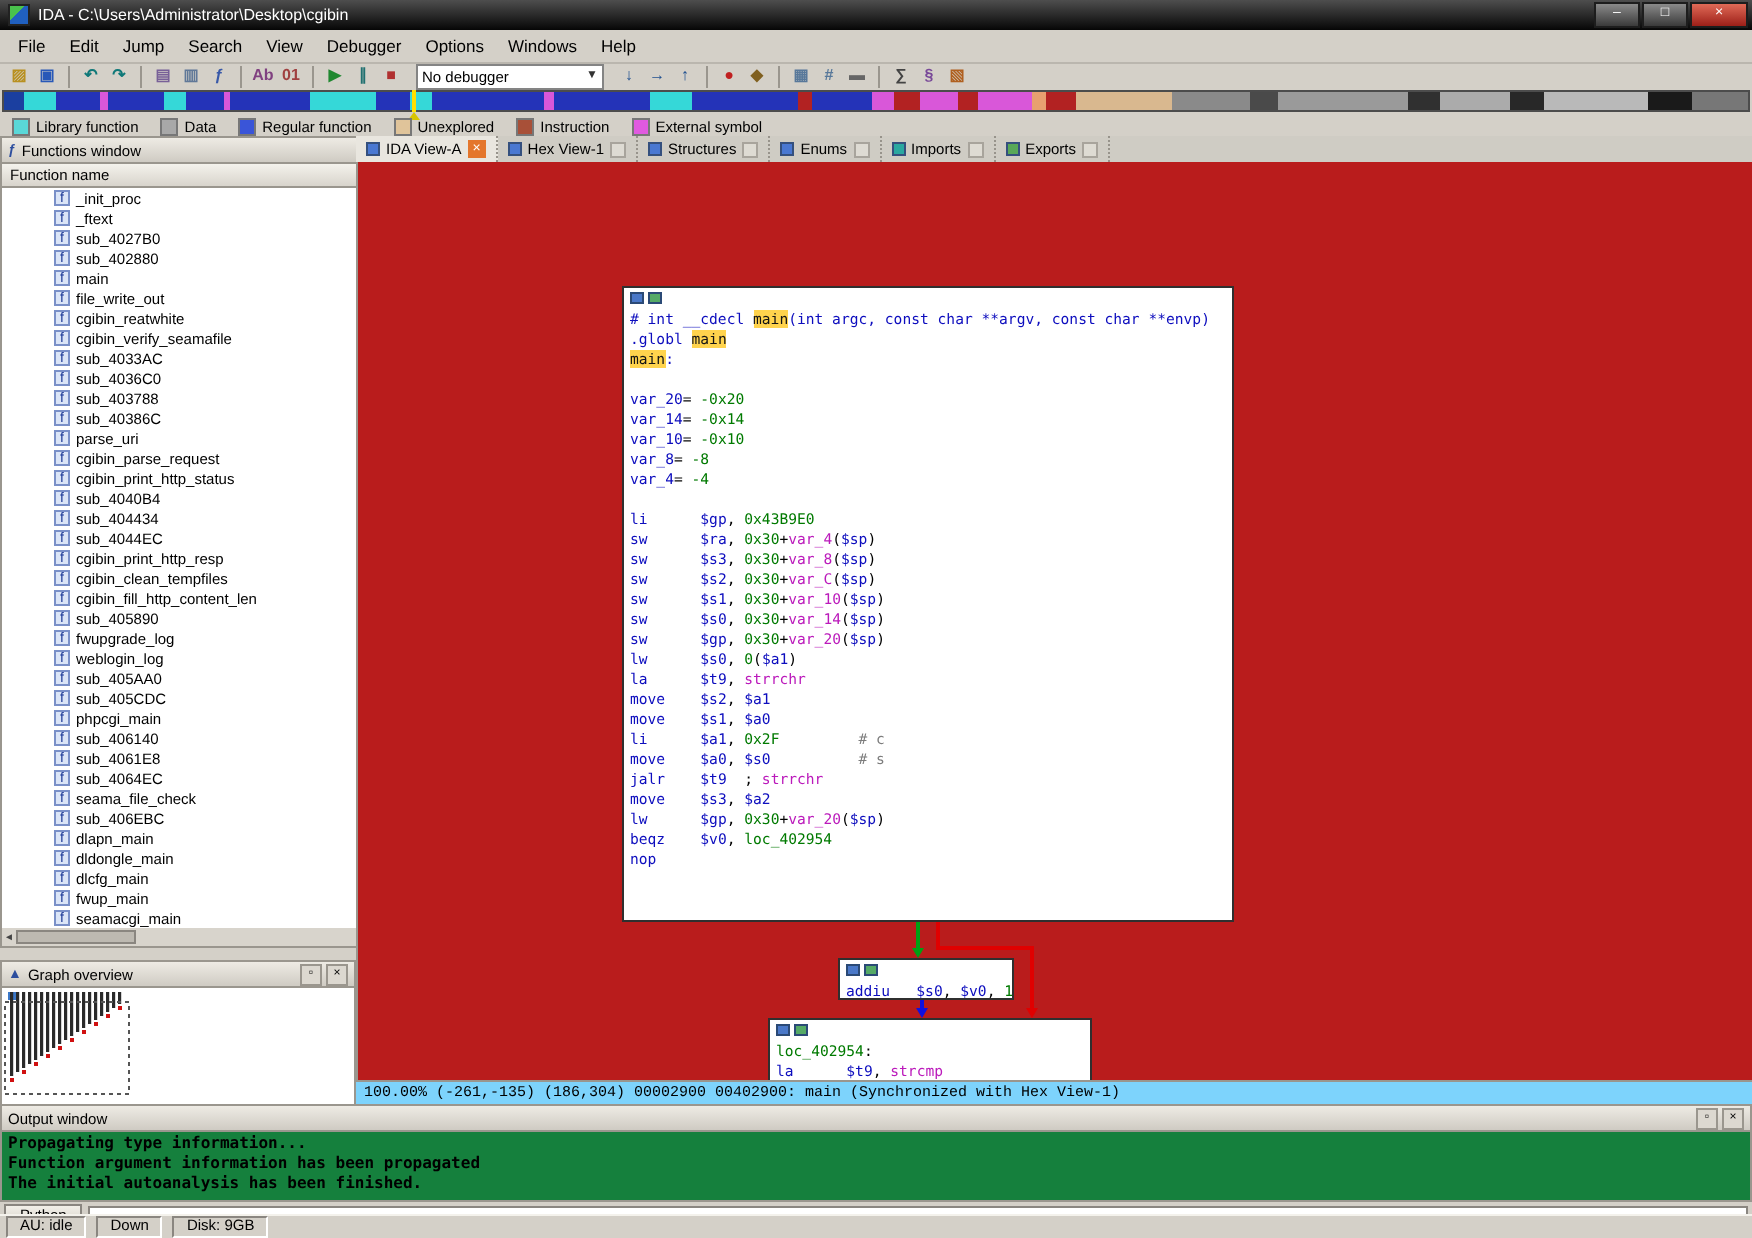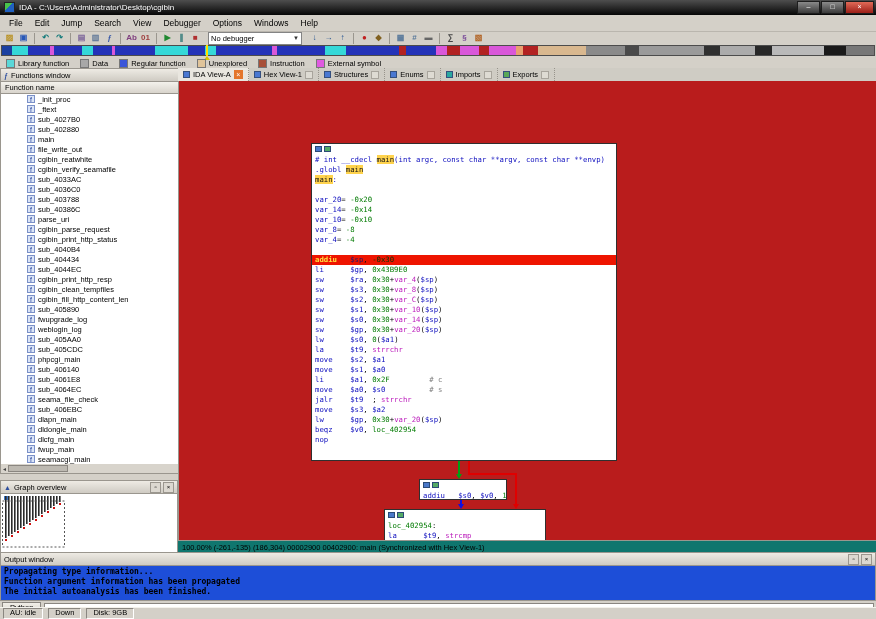--- a/index.html
+++ b/index.html
@@ -106,25 +106,25 @@
   .eg{background:#00a014;}
   .er{background:#e00000;}
   .eb{background:#1010e0;}
   .arrow{position:absolute;width:0;height:0;border-left:3px solid transparent;
     border-right:3px solid transparent;border-top:5px solid #000;}
   .arrow.g{border-top-color:#00a014;}
   .arrow.r{border-top-color:#e00000;}
   .arrow.b{border-top-color:#1010e0;}
 
   
-  .statusline{position:absolute;left:178px;right:0;top:540px;height:16px;background:#0f766e;
-    border-top:1px solid #9a968e;font-family:Liberation Sans, sans-serif;font-size:7.5px;
+  .statusline{position:absolute;left:178px;right:0;top:540px;height:16px;background:#7dd3fc;
+    border-top:1px solid #9a968e;font-family:Liberation Mono, monospace;font-size:7.5px;
     padding:2px 4px;white-space:nowrap;box-sizing:border-box;}
   .output{position:absolute;left:0;right:0;top:552px;}
-  .out-text{height:32px;background:#1d4ed8;border:1px solid #9a968e;border-top:none;
+  .out-text{height:32px;background:#15803d;border:1px solid #9a968e;border-top:none;
     font-family:"DejaVu Sans Mono",monospace;font-size:8px;font-weight:bold;line-height:10px;
     padding:1px 3px;overflow:hidden;}
   .cmdrow{height:12px;display:flex;align-items:center;gap:3px;padding:1px 2px;background:#d4d0c8;}
   .py-btn{font-size:7.5px;border:1px solid #8a8680;background:linear-gradient(#f2efe8,#d2cec6);
     padding:0 7px;height:11px;line-height:10px;}
   .cmd-input{flex:1;height:9px;background:#fff;border:1px solid #8a8680;}
 
   
   .bottombar{position:absolute;left:0;right:0;bottom:0;height:11px;background:#d4d0c8;
     border-top:1px solid #f4f2ec;display:flex;gap:5px;align-items:center;font-size:7.5px;
@@ -534,21 +534,20 @@
         <div class="dline"><span class="tk-b"># int __cdecl </span><span class="tk-h">main</span><span class="tk-b">(int argc, const char **argv, const char **envp)</span></div>
         <div class="dline"><span class="tk-b">.globl </span><span class="tk-h">main</span></div>
         <div class="dline"><span class="tk-h">main</span><span class="tk-b">:</span></div>
         <div class="dline">&nbsp;</div>
         <div class="dline"><span class="tk-b">var_20</span><span class="tk-p">= </span><span class="tk-g">-0x20</span></div>
         <div class="dline"><span class="tk-b">var_14</span><span class="tk-p">= </span><span class="tk-g">-0x14</span></div>
         <div class="dline"><span class="tk-b">var_10</span><span class="tk-p">= </span><span class="tk-g">-0x10</span></div>
         <div class="dline"><span class="tk-b">var_8</span><span class="tk-p">= </span><span class="tk-g">-8</span></div>
         <div class="dline"><span class="tk-b">var_4</span><span class="tk-p">= </span><span class="tk-g">-4</span></div>
         <div class="dline">&nbsp;</div>
-        <div class="dline red"><span class="tk-y">addiu</span><span class="tk-p">   </span><span class="tk-b">$sp</span><span class="tk-p">, </span><span class="tk-g">-0x30</span></div>
         <div class="dline"><span class="tk-b">li</span><span class="tk-p">      </span><span class="tk-b">$gp</span><span class="tk-p">, </span><span class="tk-g">0x43B9E0</span></div>
         <div class="dline"><span class="tk-b">sw</span><span class="tk-p">      </span><span class="tk-b">$ra</span><span class="tk-p">, </span><span class="tk-g">0x30</span><span class="tk-p">+</span><span class="tk-m">var_4</span><span class="tk-p">(</span><span class="tk-b">$sp</span><span class="tk-p">)</span></div>
         <div class="dline"><span class="tk-b">sw</span><span class="tk-p">      </span><span class="tk-b">$s3</span><span class="tk-p">, </span><span class="tk-g">0x30</span><span class="tk-p">+</span><span class="tk-m">var_8</span><span class="tk-p">(</span><span class="tk-b">$sp</span><span class="tk-p">)</span></div>
         <div class="dline"><span class="tk-b">sw</span><span class="tk-p">      </span><span class="tk-b">$s2</span><span class="tk-p">, </span><span class="tk-g">0x30</span><span class="tk-p">+</span><span class="tk-m">var_C</span><span class="tk-p">(</span><span class="tk-b">$sp</span><span class="tk-p">)</span></div>
         <div class="dline"><span class="tk-b">sw</span><span class="tk-p">      </span><span class="tk-b">$s1</span><span class="tk-p">, </span><span class="tk-g">0x30</span><span class="tk-p">+</span><span class="tk-m">var_10</span><span class="tk-p">(</span><span class="tk-b">$sp</span><span class="tk-p">)</span></div>
         <div class="dline"><span class="tk-b">sw</span><span class="tk-p">      </span><span class="tk-b">$s0</span><span class="tk-p">, </span><span class="tk-g">0x30</span><span class="tk-p">+</span><span class="tk-m">var_14</span><span class="tk-p">(</span><span class="tk-b">$sp</span><span class="tk-p">)</span></div>
         <div class="dline"><span class="tk-b">sw</span><span class="tk-p">      </span><span class="tk-b">$gp</span><span class="tk-p">, </span><span class="tk-g">0x30</span><span class="tk-p">+</span><span class="tk-m">var_20</span><span class="tk-p">(</span><span class="tk-b">$sp</span><span class="tk-p">)</span></div>
         <div class="dline"><span class="tk-b">lw</span><span class="tk-p">      </span><span class="tk-b">$s0</span><span class="tk-p">, </span><span class="tk-g">0</span><span class="tk-p">(</span><span class="tk-b">$a1</span><span class="tk-p">)</span></div>
         <div class="dline"><span class="tk-b">la</span><span class="tk-p">      </span><span class="tk-b">$t9</span><span class="tk-p">, </span><span class="tk-m">strrchr</span></div>
         <div class="dline"><span class="tk-b">move</span><span class="tk-p">    </span><span class="tk-b">$s2</span><span class="tk-p">, </span><span class="tk-b">$a1</span></div>

